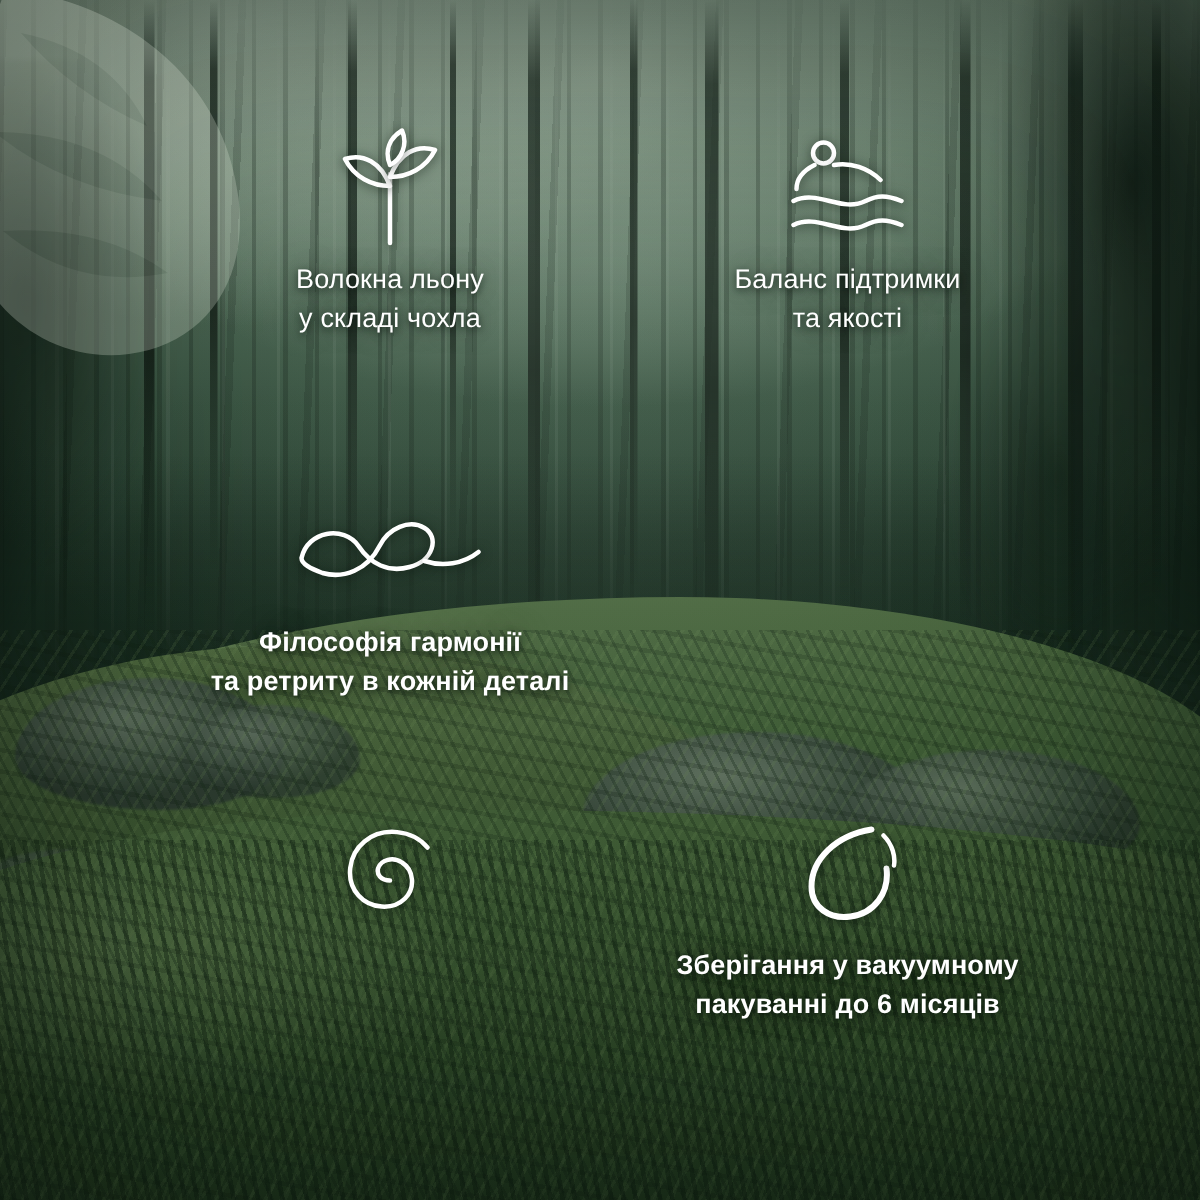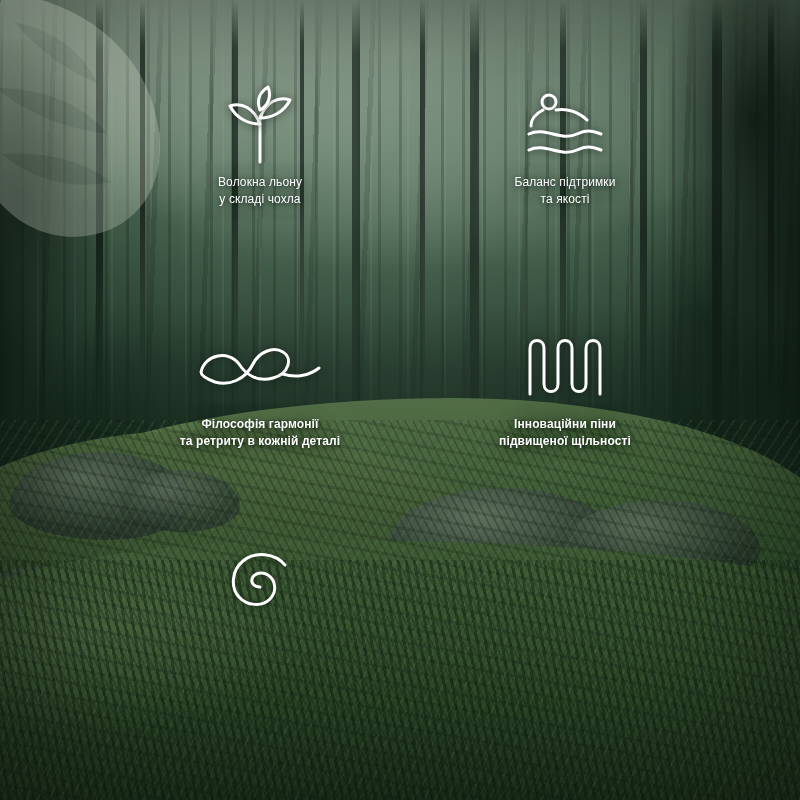--- a/index.html
+++ b/index.html
@@ -186,21 +186,21 @@
     text-align: center;
     color: #ffffff;
   }
   .feature .icon-wrap {
     height: 96px;
     display: flex;
     align-items: center;
     justify-content: center;
   }
   .feature .caption {
-    font-size: 12px;
+    font-size: 18px;
     line-height: 1.42;
     font-weight: 400;
     letter-spacing: 0.1px;
     color: #ffffff;
     text-shadow: 0 1px 5px rgba(8,20,12,0.75), 0 0 18px rgba(8,20,12,0.5);
     white-space: pre-line;
   }
   .feature.bold .caption {
     font-weight: 700;
   }
@@ -308,35 +308,35 @@
           <path d="M41,24 C52,22 64,26 72,34" stroke-width="3"></path>
           <path d="M28,24 C20,28 16,34 16,40" stroke-width="3"></path>
           <path d="M14,48 C30,40 46,56 62,48 C70,44 76,44 86,48" stroke-width="3"></path>
           <path d="M14,64 C30,56 46,72 62,64 C70,60 76,60 86,64" stroke-width="3"></path>
         </svg>
       </div>
       <div class="caption">Баланс підтримки
 та якості</div>
     </div>
 
-    <div class="feature f-col-r f-row-2 bold">
-      <div class="icon-wrap">
-        <svg class="icon-svg" width="90" height="72" viewBox="0 0 90 72" aria-hidden="true">
-          <path d="M10,62 L10,16 C10,6 24,6 24,16 L24,52 C24,62 38,62 38,52 L38,16
-                   C38,6 52,6 52,16 L52,52 C52,62 66,62 66,52 L66,16 C66,6 80,6 80,16 L80,62" stroke-width="3"></path>
-        </svg>
-      </div>
-      <div class="caption">Інноваційни піни
-підвищеної щільності</div>
-    </div>
 
     <div class="feature f-col-l f-row-3 bold">
       <div class="icon-wrap">
         <svg class="icon-svg" width="84" height="80" viewBox="0 0 84 80" aria-hidden="true">
           <path d="M42,44 C36,44 33,40 34,36 C36,30 44,28 50,32 C58,37 59,49 52,56
                    C44,64 29,63 21,54 C12,44 14,27 25,18 C37,8 57,10 67,22" stroke-width="3"></path>
         </svg>
       </div>
     </div>
 
+    <div class="feature f-col-r f-row-3 bold">
+      <div class="icon-wrap">
+        <svg class="icon-svg" width="84" height="80" viewBox="0 0 84 80" aria-hidden="true">
+          <path d="M58,10 C34,14 18,30 18,48 C18,62 30,70 44,68 C60,66 70,52 68,36" stroke-width="4"></path>
+          <path d="M66,14 C72,20 74,28 73,34" stroke-width="3"></path>
+        </svg>
+      </div>
+      <div class="caption">Зберігання у вакуумному
+пакуванні до 6 місяців</div>
+    </div>
 
   </div>
 </div>
 
 </body></html>

